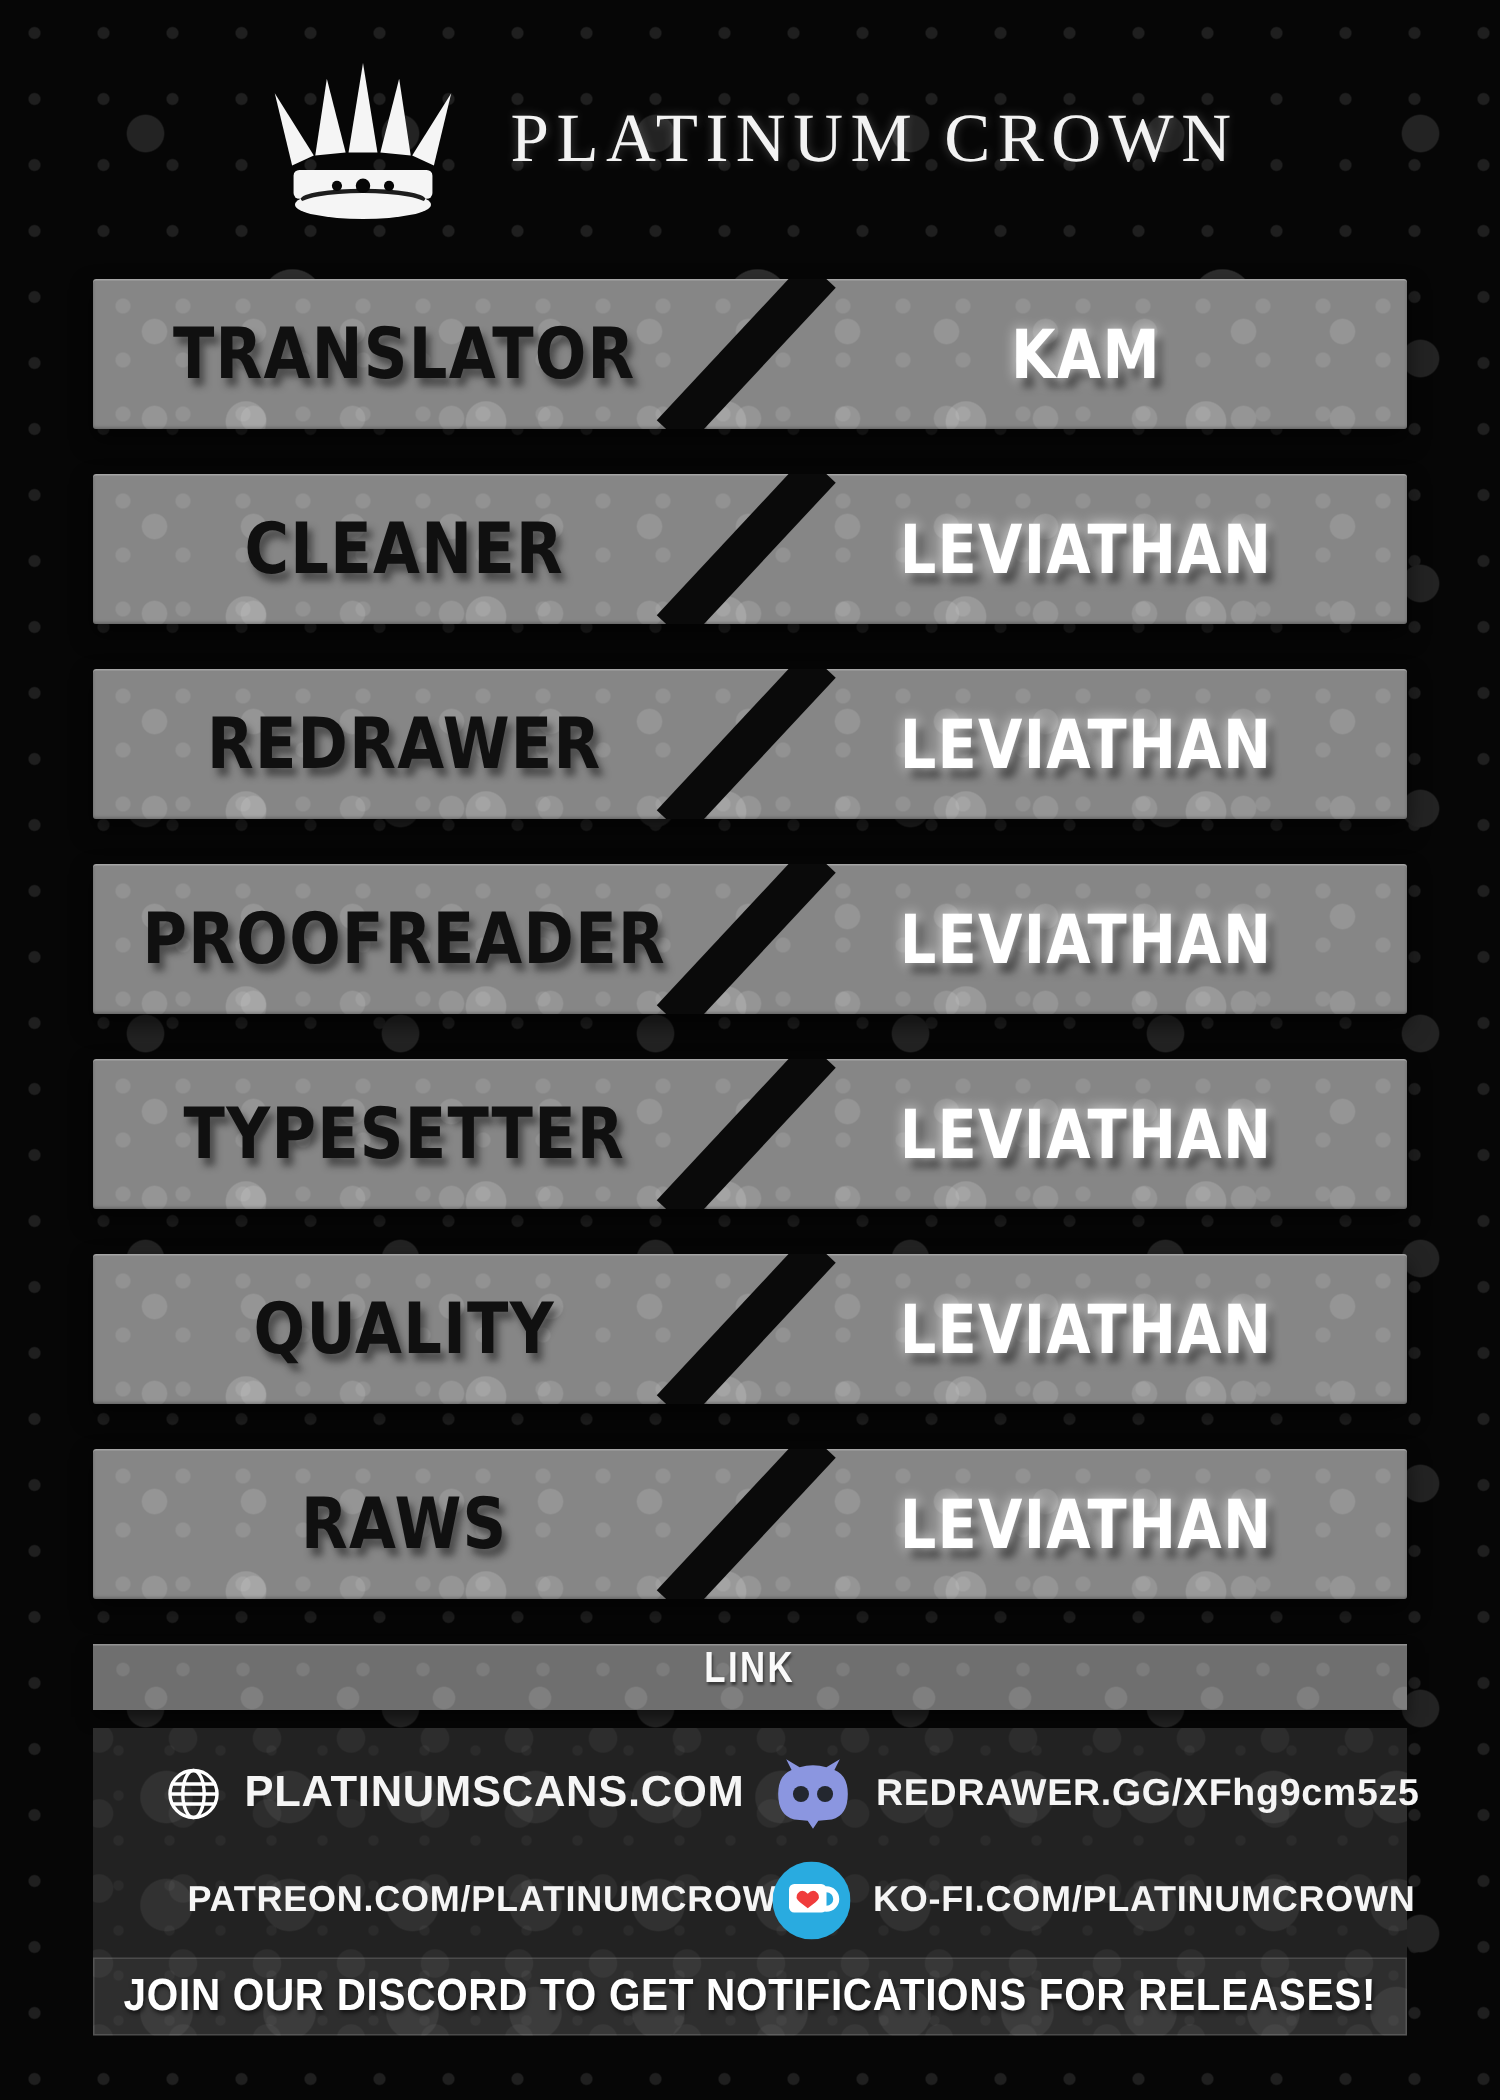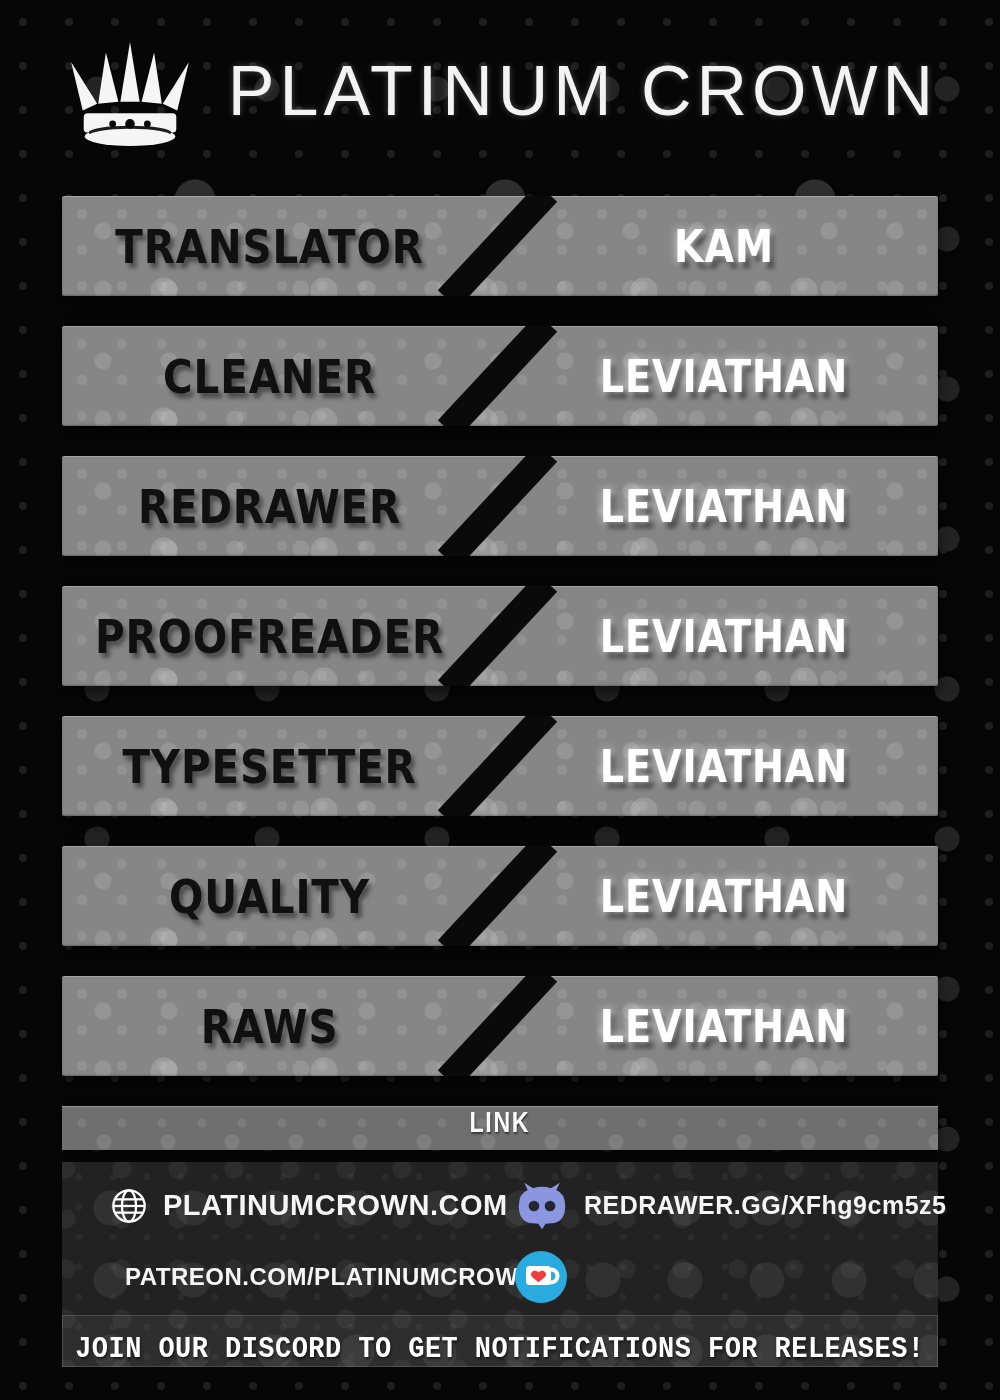--- a/index.html
+++ b/index.html
@@ -22,34 +22,34 @@
   }
 
   
   .header {
     height: 182px;
     display: flex; align-items: center; justify-content: center;
     gap: 30px;
   }
   .crown-logo { width: 136px; height: 108px; margin-top: 6px; }
   .page-title {
-    font-family: Liberation Sans, sans-serif;
+    font-family: Liberation Serif, serif;
     font-weight: 400;
-    font-size: 70px;
+    font-size: 46px;
     letter-spacing: 5px;
     color: #f3f3f3;
     white-space: nowrap;
     text-shadow: 0 0 7px rgba(255,255,255,0.25);
   }
 
   
   .credit-row {
     position: relative;
     height: 100px;
-    margin: 14px 62px 30px 62px;
+    margin: 4px 62px 30px 62px;
     background-color: #868686;
     background-image:
       radial-gradient(circle, rgba(255,255,255,0.16) 13px, transparent 14px),
       radial-gradient(circle, rgba(255,255,255,0.12) 8px, transparent 9px),
       radial-gradient(circle, rgba(255,255,255,0.10) 4.5px, transparent 5.5px);
     background-size: 160px 130px, 66px 58px, 40px 36px;
     background-position: 22px 30px, 8px 6px, 0 0;
     overflow: hidden;
     border-radius: 2px;
     box-shadow: 0 7px 14px rgba(0,0,0,0.55),
@@ -137,21 +137,21 @@
   .link-label.md { font-size: 25px; }
   .link-label.sm { font-size: 24px; }
 
   
   .banner {
     position: absolute;
     left: 0; right: 0; bottom: 0;
     height: 52px;
     background: rgba(255,255,255,0.055);
     border: 1px solid rgba(255,255,255,0.14);
-    display: flex; align-items: flex-end; justify-content: center; font-family: Liberation Mono, monospace;
+    display: flex; align-items: center; justify-content: center;
   }
   .banner-text {
     color: #ffffff; font-weight: bold; font-size: 30px;
     letter-spacing: 0.5px; white-space: nowrap;
     transform: scaleX(0.9);
     text-shadow: 1px 2px 3px rgba(0,0,0,0.6);
   }
 </style>
 </head>
 <body>
@@ -226,21 +226,21 @@
       <div class="link-item">
         <svg width="38" height="38" viewBox="0 0 40 40" xmlns="http://www.w3.org/2000/svg">
           <g fill="none" stroke-width="2.4" stroke="#ffffff">
             <circle cx="20" cy="20" r="16.5"></circle>
             <ellipse cx="20" cy="20" rx="7.5" ry="16.5"></ellipse>
             <line x1="5" y1="13" x2="35" y2="13"></line>
             <line x1="3.5" y1="20" x2="36.5" y2="20"></line>
             <line x1="5" y1="27" x2="35" y2="27"></line>
           </g>
         </svg>
-        <span class="link-label lg">PLATINUMCROWN.COM</span>
+        <span class="link-label lg">PLATINUMSCANS.COM</span>
       </div>
 
       <div class="link-item">
         <svg width="54" height="50" viewBox="0 0 60 56" xmlns="http://www.w3.org/2000/svg">
           <path fill="#8b96e0" d="M14 10 L10 2 L20 8 Q30 5 40 8 L50 2 L46 10 Q56 14 56 28 Q56 44 44 47 L34 48 L30 54 L26 48 L16 47 Q4 44 4 28 Q4 14 14 10 Z"></path>
           <circle cx="21" cy="28" r="6" fill="#23272f"></circle>
           <circle cx="39" cy="28" r="6" fill="#23272f"></circle>
         </svg>
         <span class="link-label md">REDRAWER.GG/XFhg9cm5z5</span>
       </div>
@@ -254,20 +254,21 @@
         <span class="link-label sm">PATREON.COM/PLATINUMCROWN</span>
       </div>
 
       <div class="link-item">
         <svg width="52" height="52" viewBox="0 0 52 52" xmlns="http://www.w3.org/2000/svg">
           <circle cx="26" cy="26" r="26" fill="#29abe0"></circle>
           <circle cx="36" cy="25" r="6.5" fill="none" stroke="#ffffff" stroke-width="4"></circle>
           <rect x="11" y="15" width="25" height="19" rx="3.5" fill="#ffffff"></rect>
           <path fill="#f03c3c" d="M23.5 21.5 q-3.5 -3.8 -6.6 -0.4 q-2.4 2.9 1.4 6 l5.2 4.1 l5.2 -4.1 q3.8 -3.1 1.4 -6 q-3.1 -3.4 -6.6 0.4 Z"></path>
         </svg>
+        <span class="link-label sm">KO-FI.COM/PLATINUMCROWN</span>
       </div>
 
     </div>
 
     <div class="banner">
       <span class="banner-text">JOIN OUR DISCORD TO GET NOTIFICATIONS FOR RELEASES!</span>
     </div>
   </section>
 
 </div>

